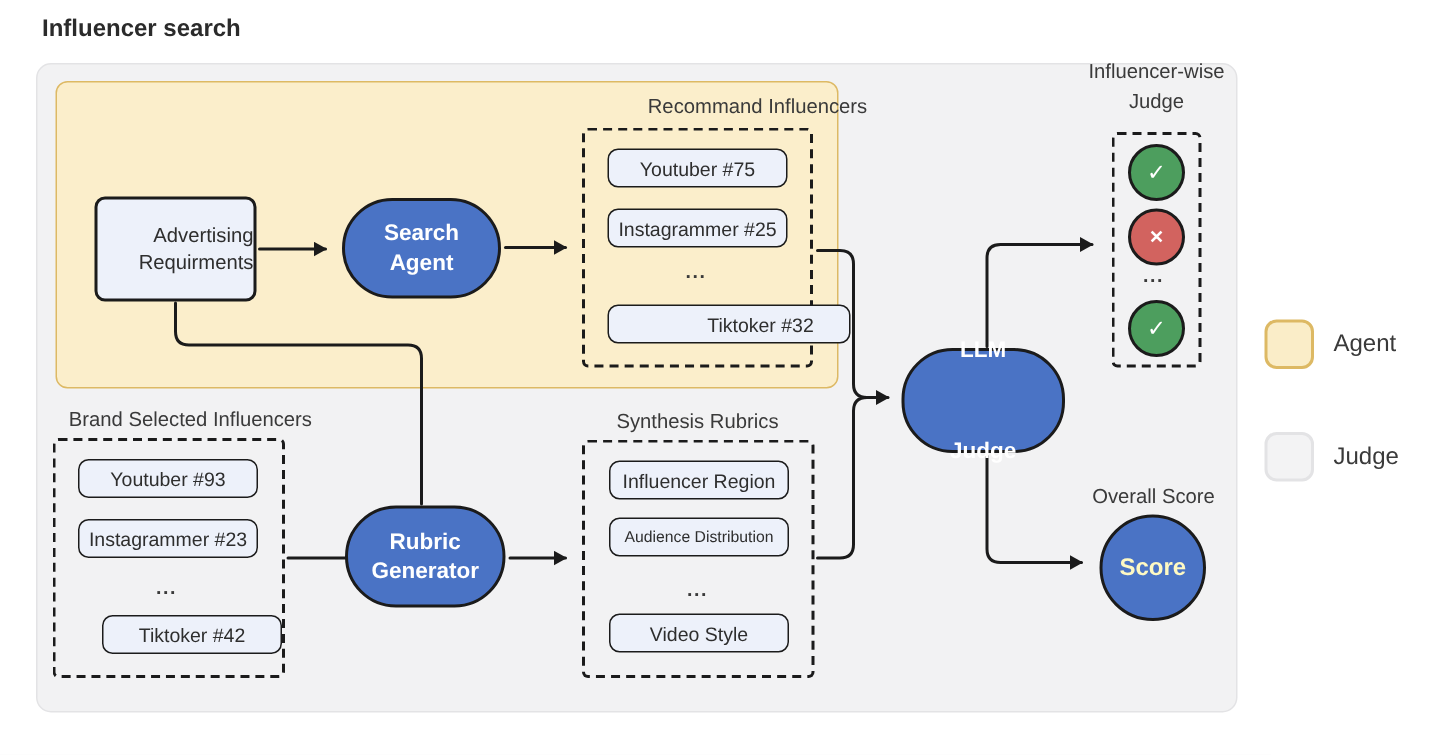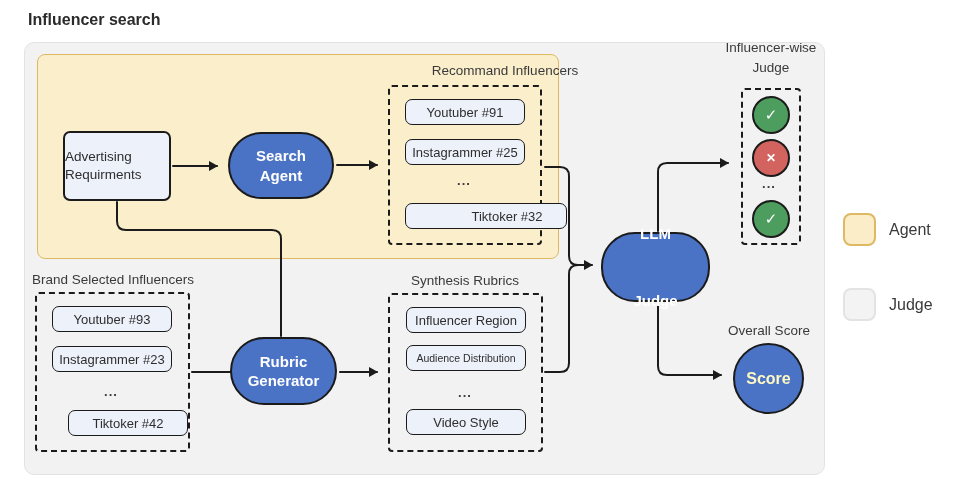--- a/index.html
+++ b/index.html
@@ -17,21 +17,21 @@
   .agent-area {
     position:absolute; left:37px; top:54px; width:520px; height:203px;
     background:#fbeecb; border:1.5px solid #ddb964; border-radius:8px; z-index:1;
   }
   svg.wires { position:absolute; left:0; top:0; z-index:2; pointer-events:none; }
 
   .node, .group, .group-label, .item, .ellipsis, .legend-row, .mark-circle { position:absolute; z-index:3; }
 
   .rectnode {
     background:#edf1fa; border:2px solid #1b1b1b; border-radius:7px;
-    display:flex; flex-direction:column; align-items:flex-start; justify-content:center;
+    display:flex; flex-direction:column; align-items:flex-end; justify-content:center;
     font-size:13.5px; color:#2e2e2e; line-height:1.3; text-align:center;
   }
   .stadium {
     background:#4a73c5; border:2.5px solid #1b1b1b; border-radius:34px;
     display:flex; flex-direction:column; align-items:center; justify-content:center;
     color:#ffffff; font-weight:bold; font-size:15px; line-height:1.3; text-align:center;
   }
   .circle-node {
     background:#4a73c5; border:2.5px solid #1b1b1b; border-radius:50%;
     display:flex; align-items:center; justify-content:center;
@@ -106,26 +106,26 @@
     <span>LLM</span>
     <span>Judge</span>
   </div>
 
   <div class="node circle-node" style="left:733px; top:343px; width:67px; height:67px;">
     <span>Score</span>
   </div>
 
   <div class="group-label" style="left:388px; top:61px; width:154px;margin-left:40px;">Recommand Influencers</div>
   <div class="group" style="left:388px; top:85px; width:150px; height:156px;"></div>
-  <div class="item" style="left:405px; top:99px; width:118px; height:24px;">Youtuber #91</div>
+  <div class="item" style="left:405px; top:99px; width:118px; height:24px;">Youtuber #75</div>
   <div class="item" style="left:405px; top:139px; width:118px; height:24px;">Instagrammer #25</div>
   <div class="ellipsis" style="left:405px; top:173px; width:118px;">...</div>
   <div class="item" style="left:405px; top:203px; width:118px; height:24px;padding-left:42px;">Tiktoker #32</div>
 
-  <div class="group-label" style="left:18px; top:270px; width:190px;">Brand Selected Influencers</div>
+  <div class="group-label" style="left:18px; top:270px; width:190px;text-align:right;">Brand Selected Influencers</div>
   <div class="group" style="left:35px; top:292px; width:151px; height:156px;"></div>
   <div class="item" style="left:52px; top:306px; width:118px; height:24px;">Youtuber #93</div>
   <div class="item" style="left:52px; top:346px; width:118px; height:24px;">Instagrammer #23</div>
   <div class="ellipsis" style="left:52px; top:384px; width:118px;">...</div>
   <div class="item" style="left:52px; top:410px; width:118px; height:24px;margin-left:16px;">Tiktoker #42</div>
 
   <div class="group-label" style="left:388px; top:271px; width:154px;">Synthesis Rubrics</div>
   <div class="group" style="left:388px; top:293px; width:151px; height:155px;"></div>
   <div class="item small" style="left:406px; top:345px; width:118px; height:24px;">Audience Distribution</div>
   <div class="item" style="left:406px; top:307px; width:118px; height:24px;">Influencer Region</div>

